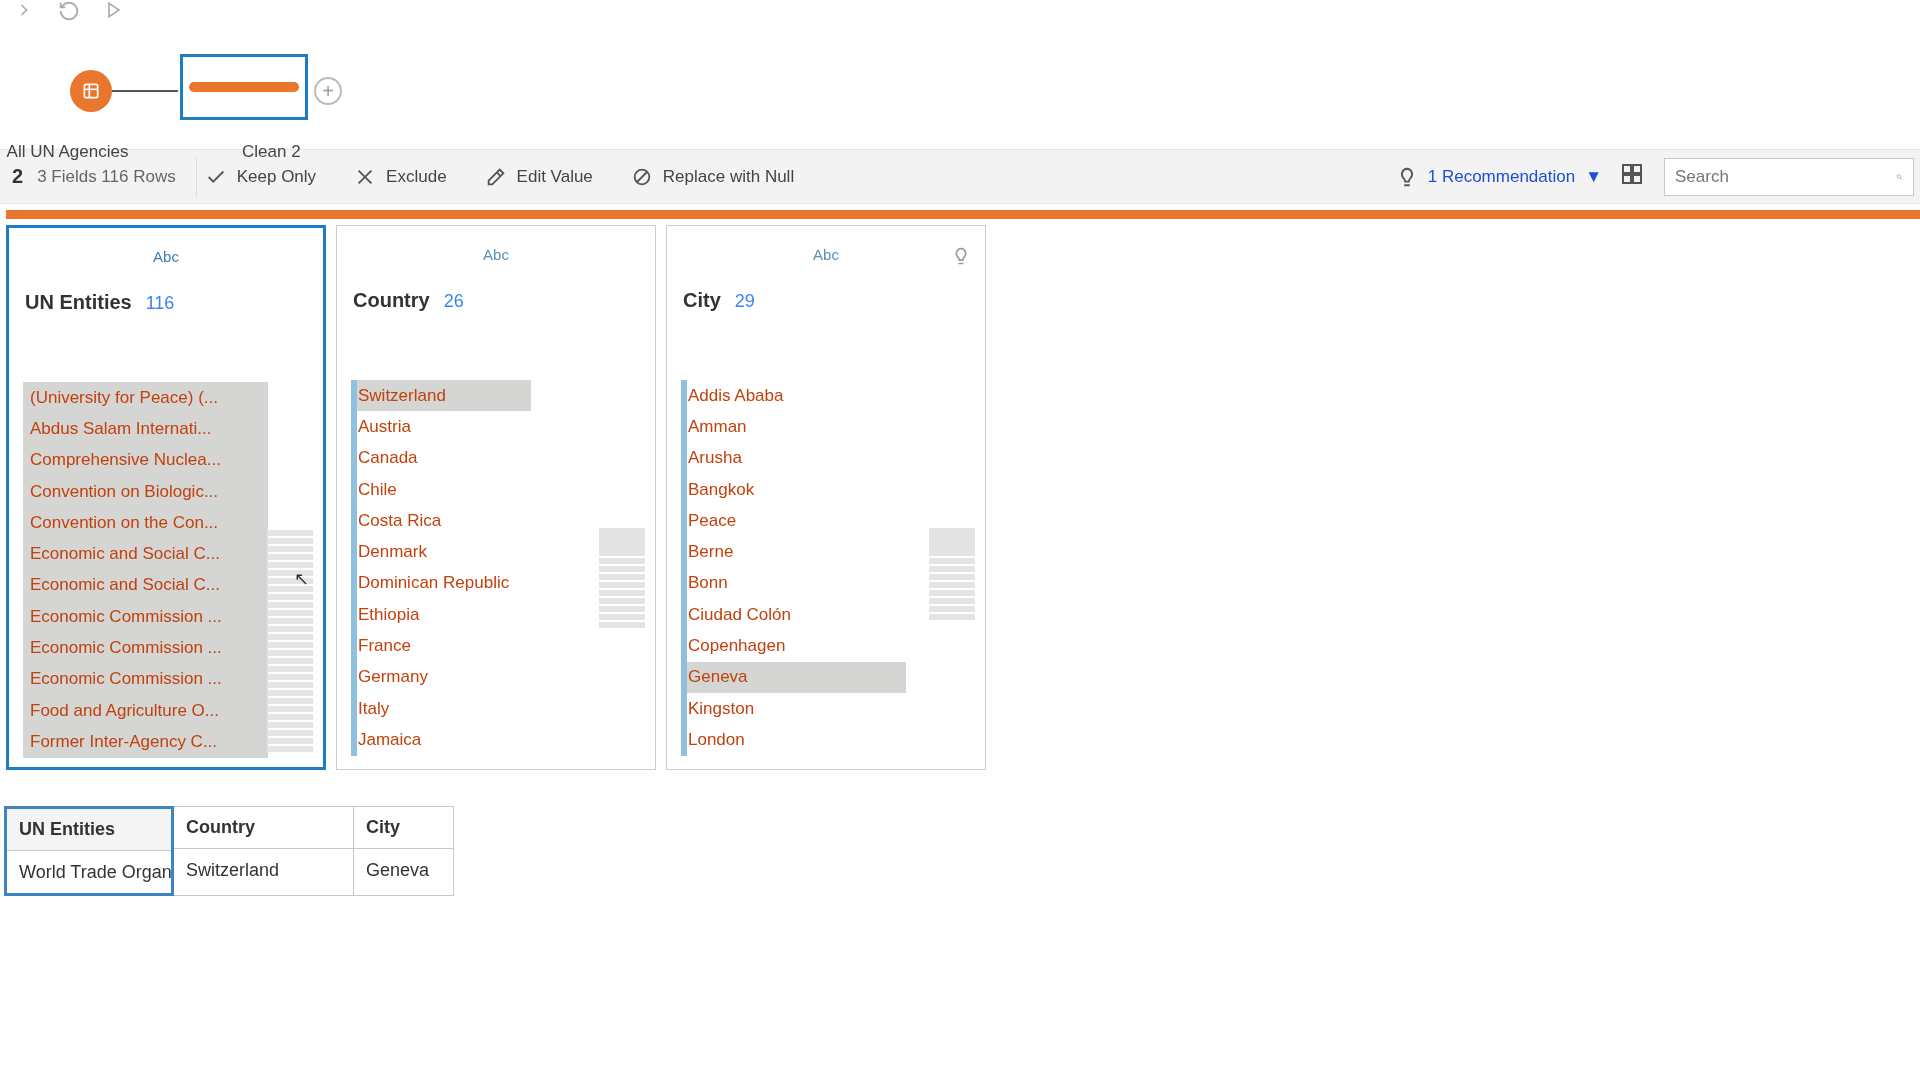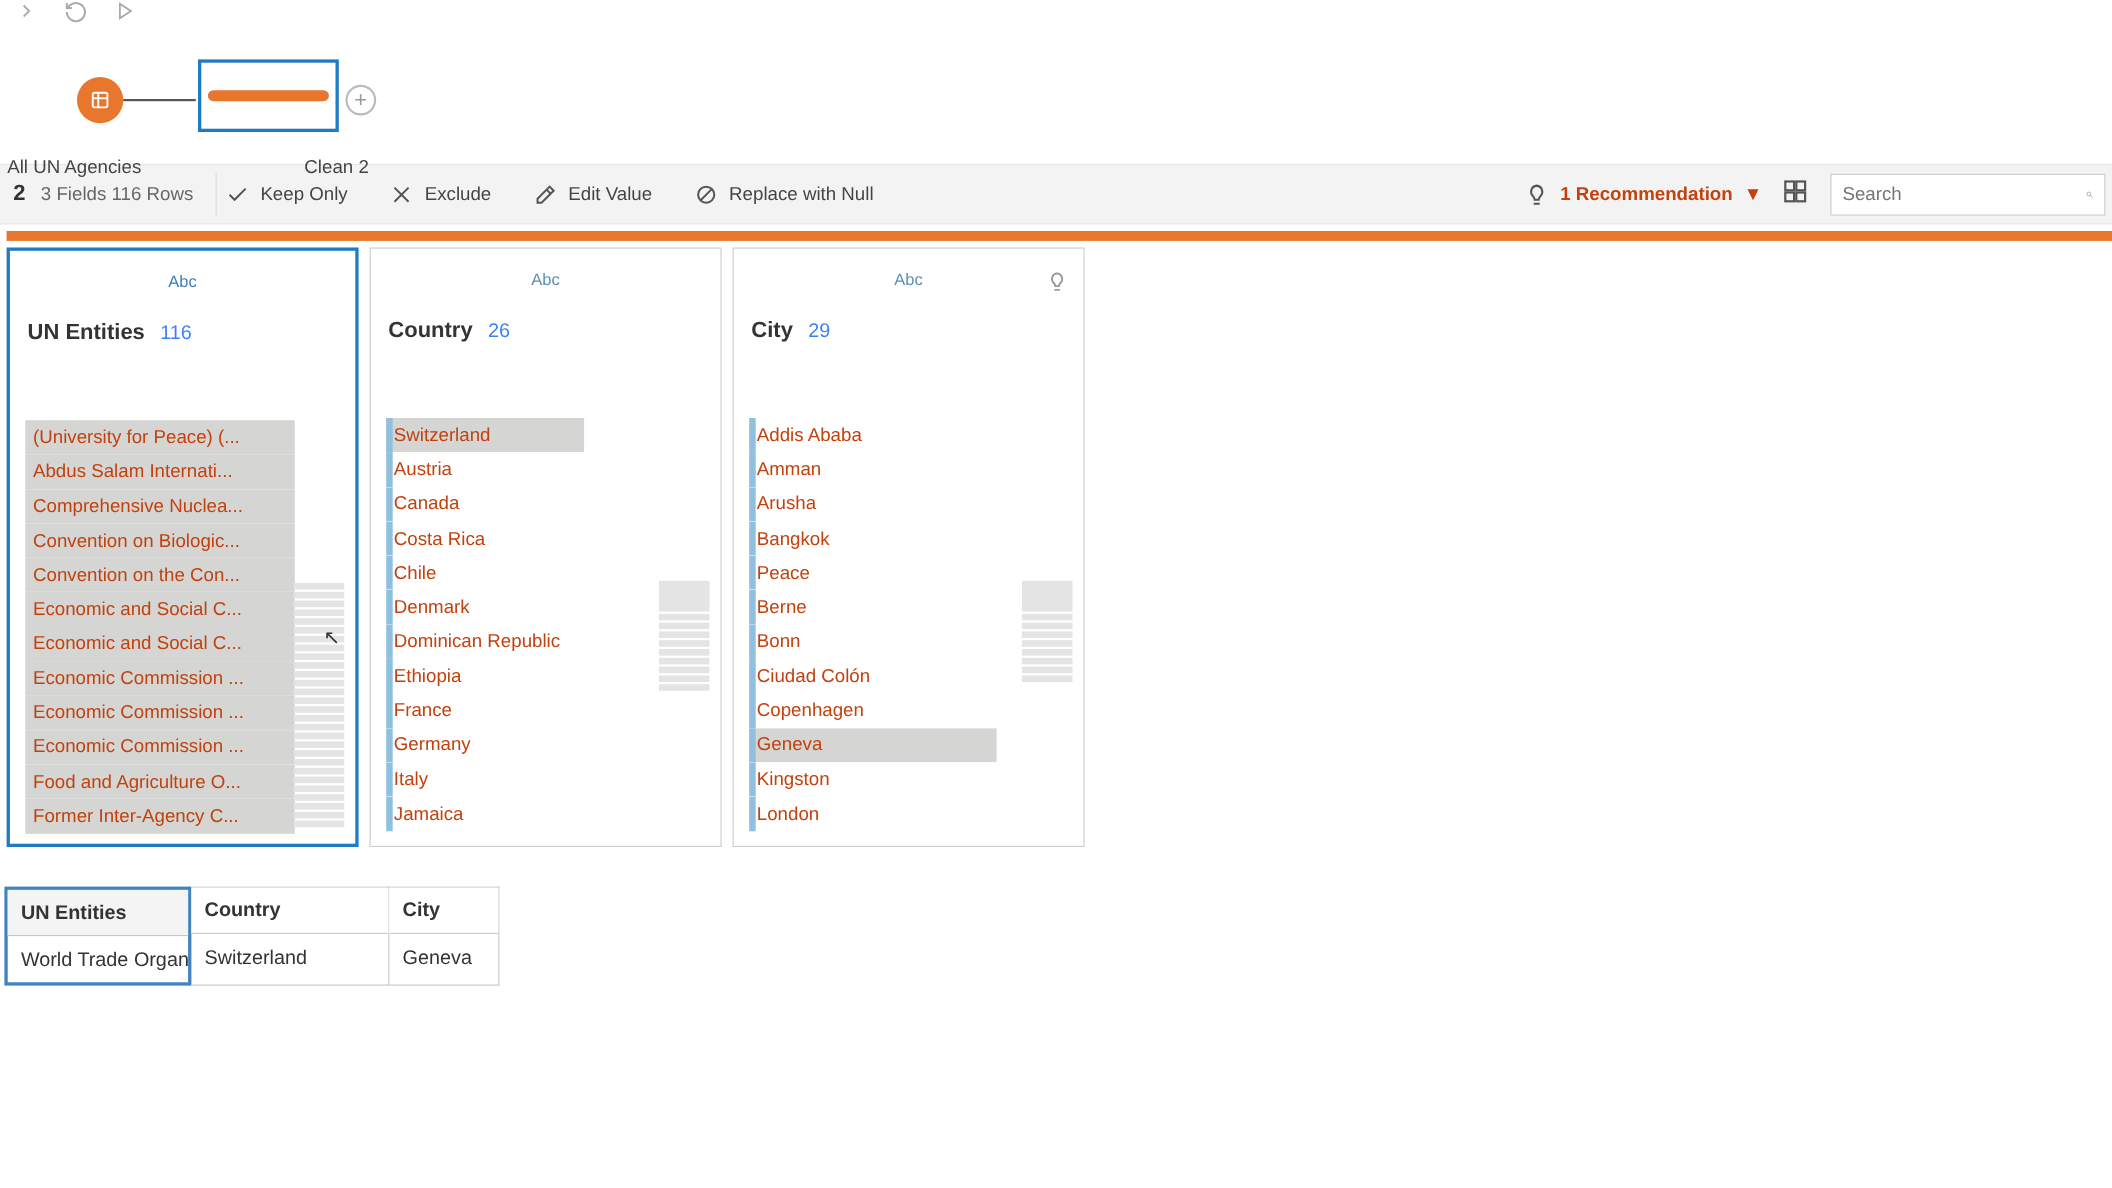--- a/index.html
+++ b/index.html
@@ -12,30 +12,30 @@
 
 .flow { height:125px; position:relative; padding-top:30px; padding-left:70px; }
 .flow-wrap { display:flex; align-items:center; gap:0; position:relative; }
 .node-source { width:42px; height:42px; border-radius:50%; background:#e8762c; display:flex; align-items:center; justify-content:center; margin-top:8px;}
 .node-source svg{width:20px;height:20px;}
 .flow-line { width:66px; height:2px; background:#555; margin-top:8px;}
 .node-step { width:128px; height:66px; border:3px solid #1f7bc2; background:#fff; display:flex; align-items:center; justify-content:center; margin-top:0px; margin-left:2px;}
 .node-step-bar { width:110px; height:10px; background:#e8762c; border-radius:5px; }
 .node-add { width:28px; height:28px; border:2px solid #bbb; border-radius:50%; color:#999; display:flex; align-items:center; justify-content:center; font-size:20px; line-height:1; margin-left:6px; margin-top:8px;}
 .node-label-src { position:absolute; top:88px; left:-70px; width:135px; text-align:center; font-size:17px; color:#444;}
-.node-label-step{ position:absolute; top:88px; left:172px; width:128px; text-align:center; font-size:17px; color:#444;}
+.node-label-step{ position:absolute; top:88px; left:172px; width:128px; text-align:left; font-size:17px; color:#444;}
 
 
 .action-bar { height:55px; background:#f3f3f3; border-top:1px solid #e6e6e6; border-bottom:1px solid #e6e6e6; display:flex; align-items:center; padding:0 6px; }
 .sel-count { font-weight:700; font-size:20px; padding:0 14px 0 6px; }
 .field-rows { color:#666; font-size:17px; padding-right:20px; border-right:1px solid #ddd; margin-right:8px; height:40px; display:flex; align-items:center;}
 .tb-btn { display:flex; align-items:center; gap:10px; margin-right:38px; color:#444; font-size:17px; cursor:pointer;}
 .tb-btn svg{width:22px;height:22px;}
 .spacer{flex:1;}
-.rec { display:flex; align-items:center; gap:10px; margin-right:18px; color:#c2410c; cursor:pointer;font-weight:bold;}
+.rec { display:flex; align-items:center; gap:10px; margin-right:18px; color:#1d4ed8; cursor:pointer;}
 .rec svg{width:22px;height:22px;}
 .view-toggle{margin-right:20px; cursor:pointer;}
 .search-box { width:250px; height:38px; border:1.5px solid #c9c9c9; background:#fff; display:flex; align-items:center; padding:16px 10px; color:#888;}
 .search-box input{border:none; outline:none; flex:1; font-size:17px; color:#555; background:transparent;}
 .orange-strip { height:9px; background:#e8762c; margin:6px 0 0 6px;}
 
 
 .cards { display:flex; gap:10px; padding:6px 0 0 6px;text-align:center;}
 .card { width:320px; height:545px; border:1px solid #ccc; background:#fff; position:relative; overflow:hidden;}
 .card.selected{ border:3px solid #1f7bc2;}
@@ -236,25 +236,25 @@
         <div class="val hl">
             <span class="blue-edge"></span>
             <span>Austria</span>
           </div>
         <div class="val hl">
             <span class="blue-edge"></span>
             <span>Canada</span>
           </div>
         <div class="val hl">
             <span class="blue-edge"></span>
+            <span>Chile</span>
+          </div>
+        <div class="val hl">
+            <span class="blue-edge"></span>
             <span>Costa Rica</span>
-          </div>
-        <div class="val hl">
-            <span class="blue-edge"></span>
-            <span>Chile</span>
           </div>
         <div class="val hl">
             <span class="blue-edge"></span>
             <span>Denmark</span>
           </div>
         <div class="val hl">
             <span class="blue-edge"></span>
             <span>Dominican Republic</span>
           </div>
         <div class="val hl">

